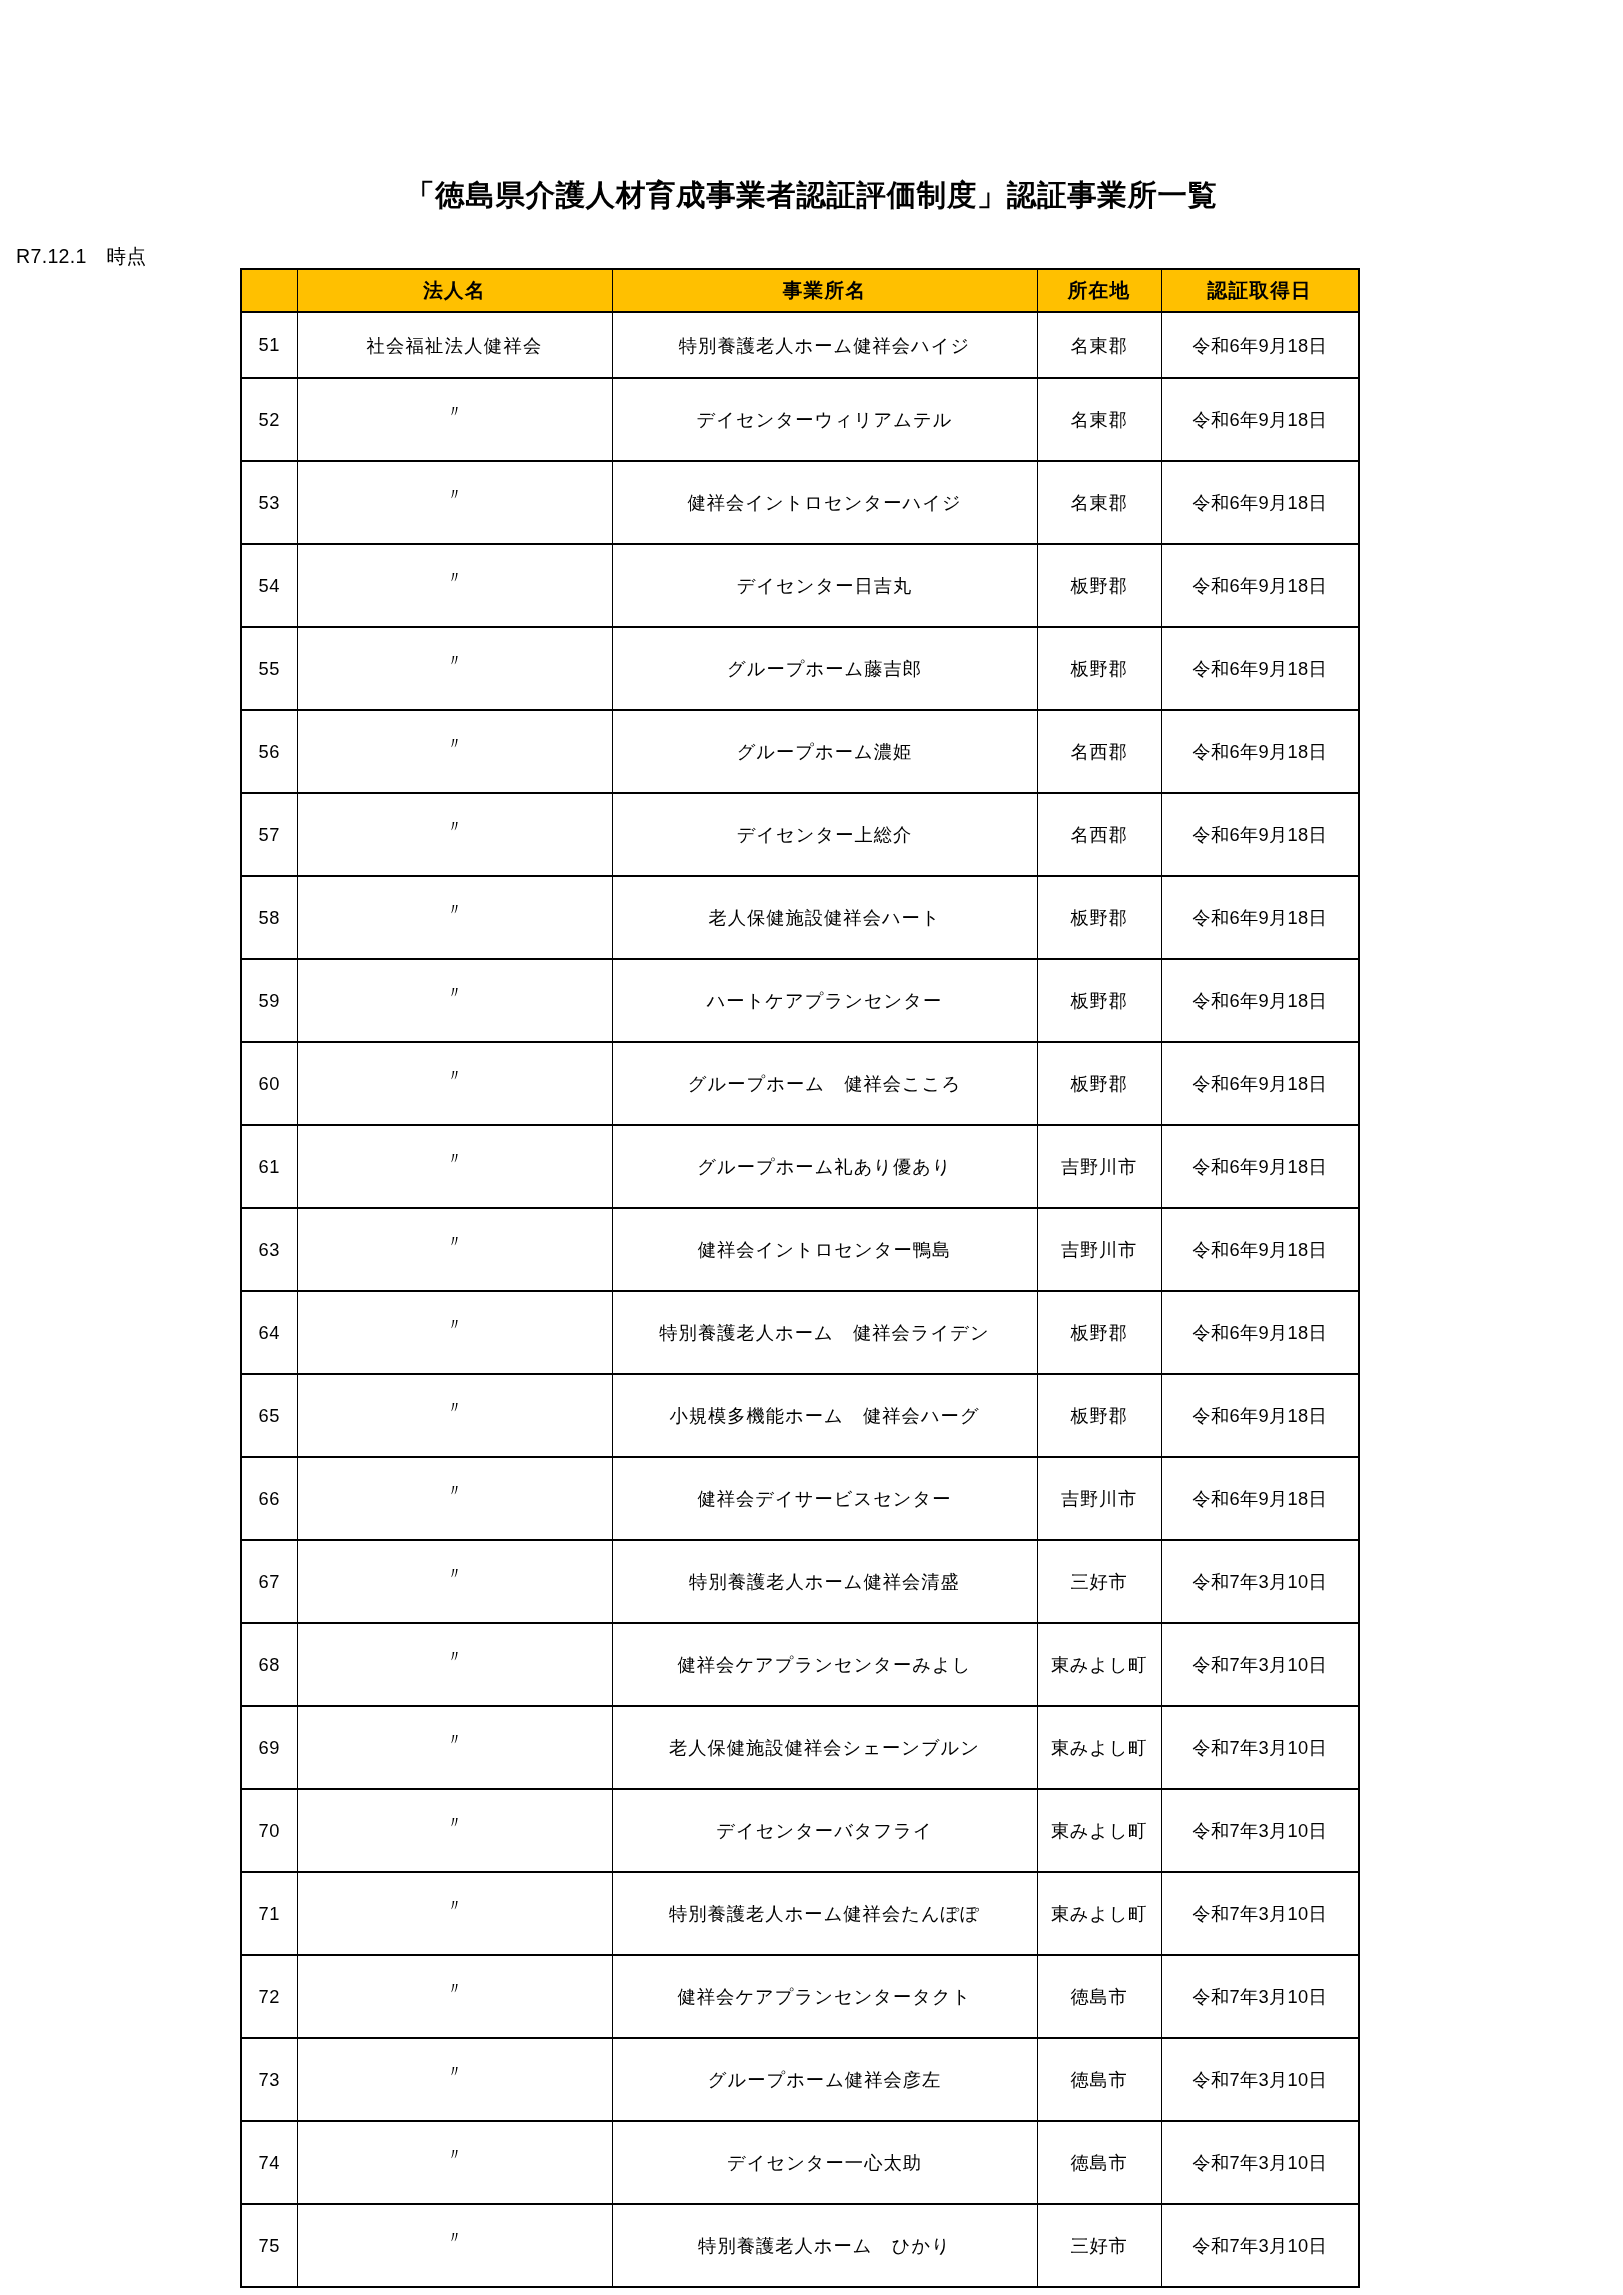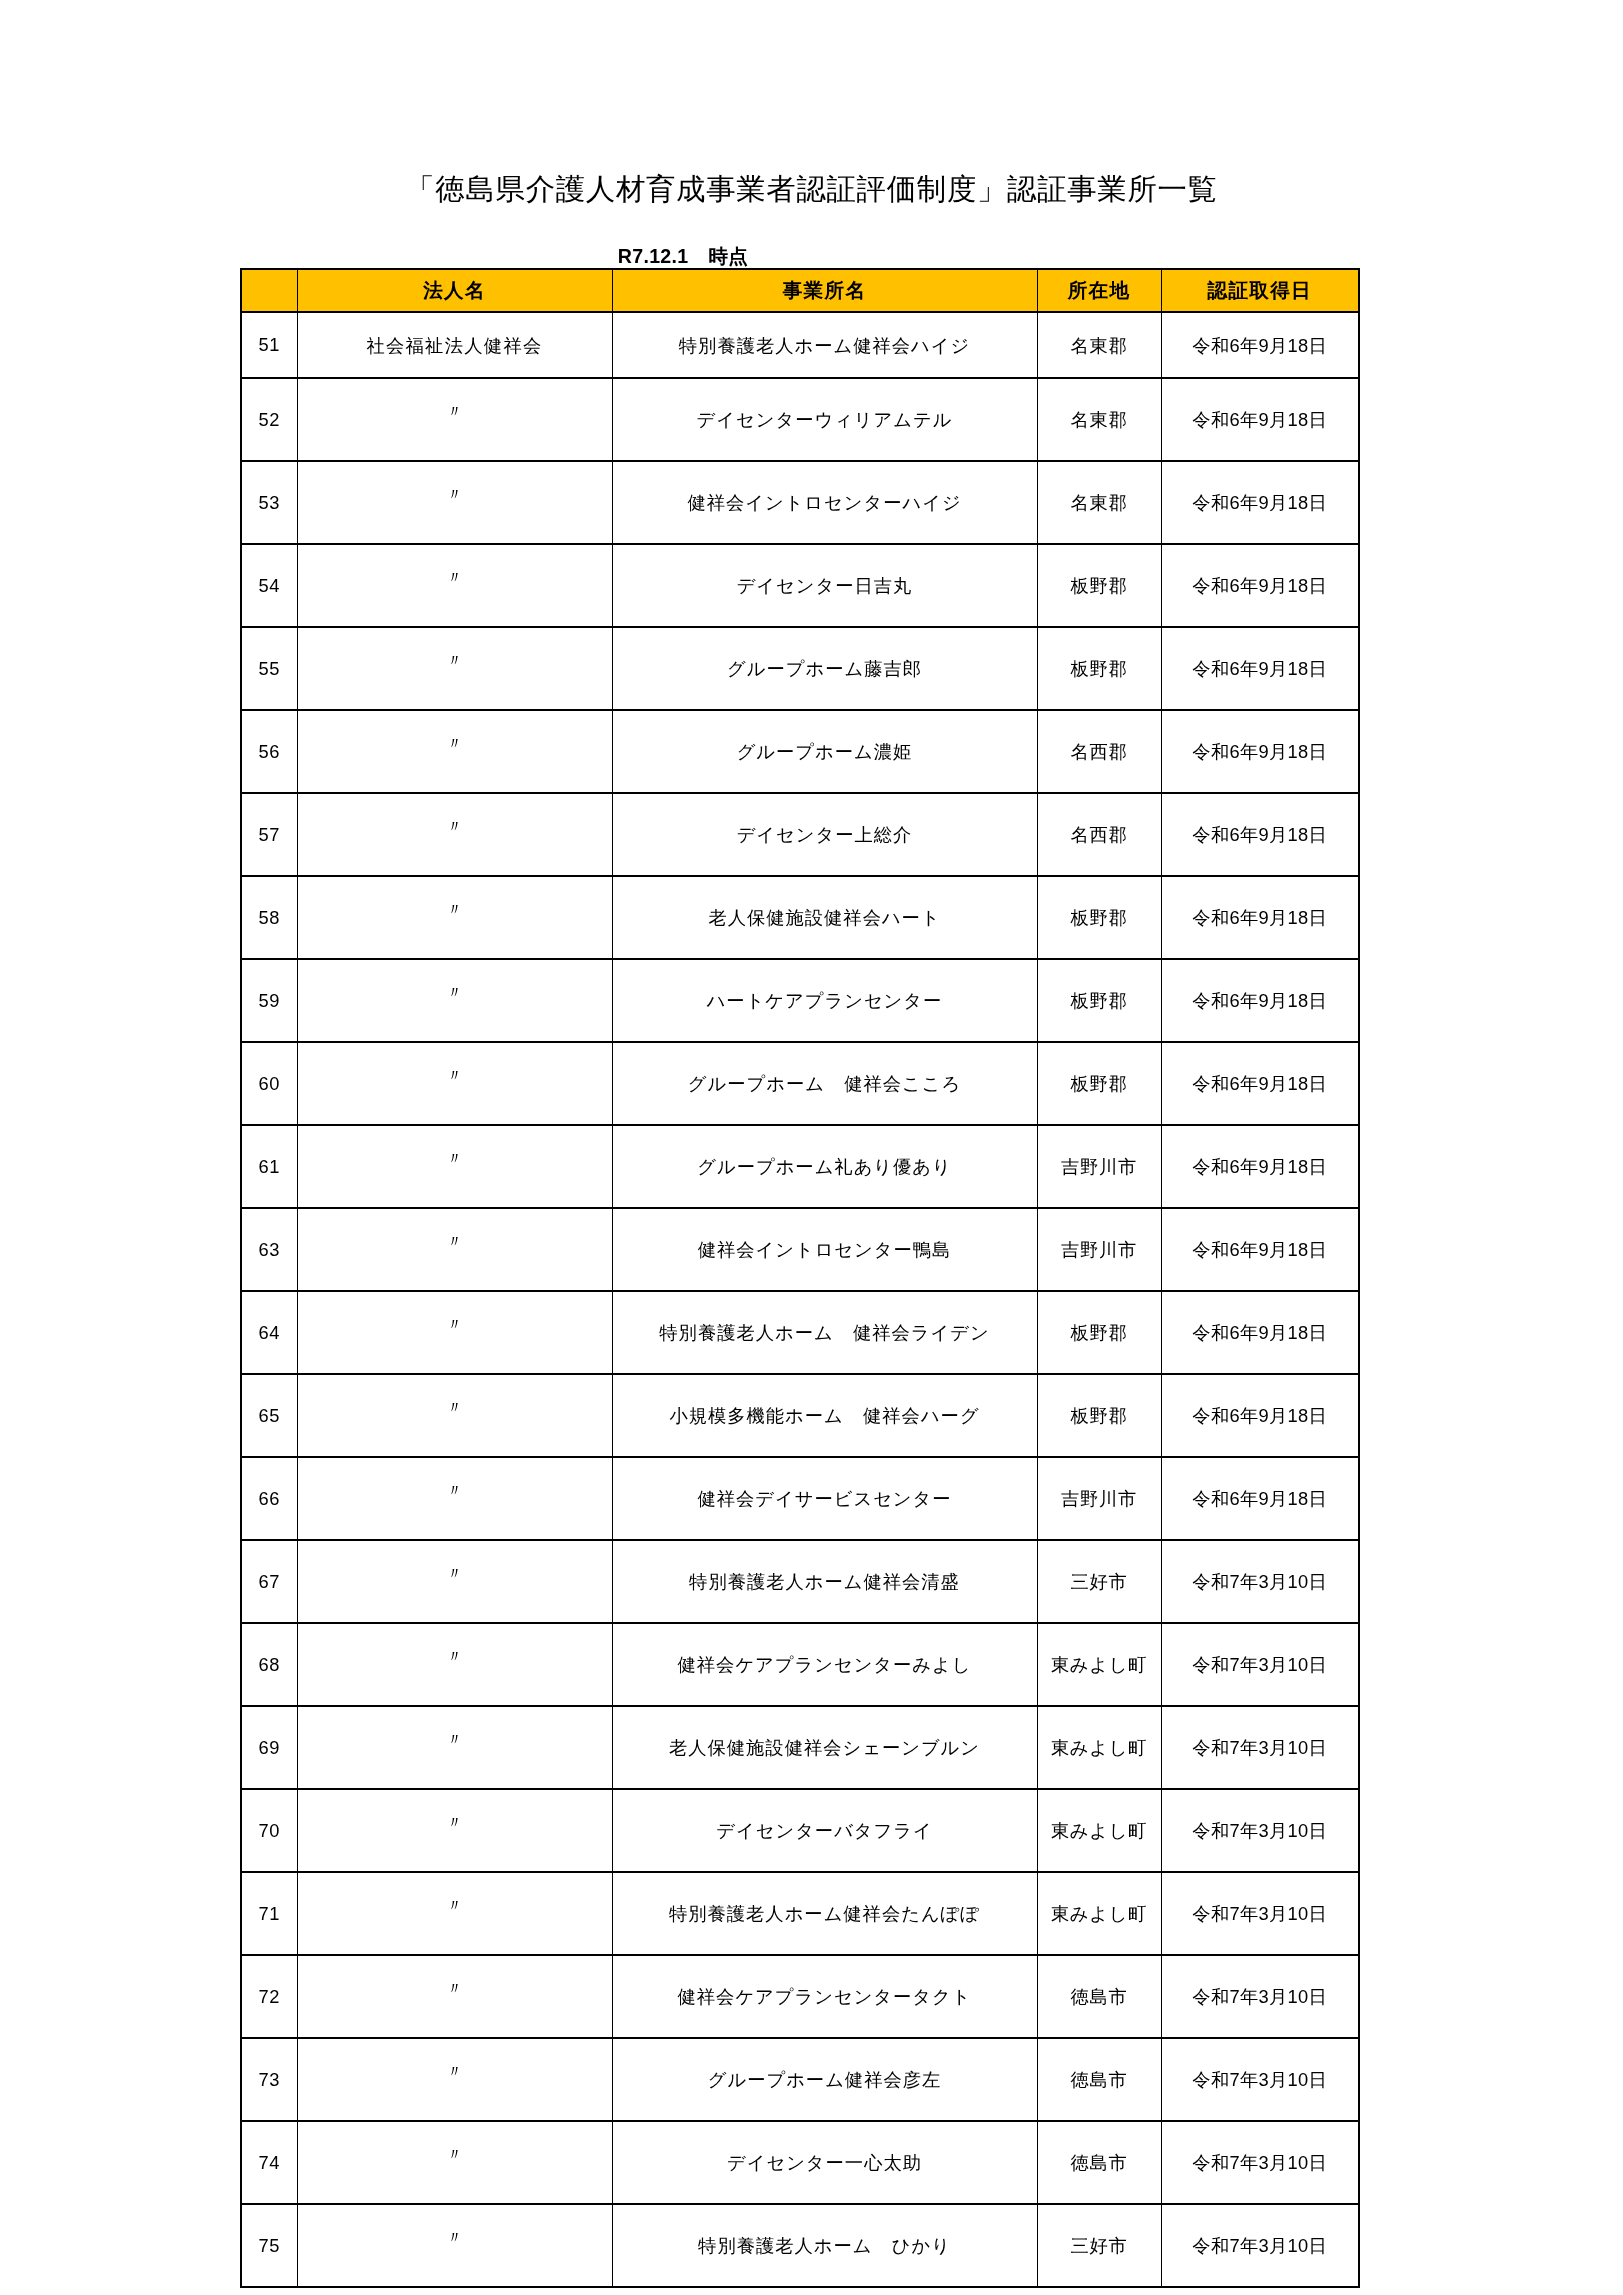--- a/index.html
+++ b/index.html
@@ -18,37 +18,37 @@
   .page {
     position: absolute;
     inset: 0;
     background: #ffffff;
   }
   
   .doc-title {
     position: absolute;
     left: 0;
     right: 0;
-    top: 171px;
+    top: 177px;
     text-align: center;
     font-size: 29.4px;
-    font-weight: normal;
+    font-weight: bold;
     letter-spacing: 0.7px;
     line-height: 1.2;
     white-space: nowrap;
   }
   
   .date-stamp {
     position: absolute;
     top: 243px;
-    left: 4px;
+    left: 16px;
     width: 1358px;
-    text-align: center;
+    text-align: left;
     font-size: 19.6px;
-    font-weight: bold;
+    font-weight: normal;
     letter-spacing: 0.3px;
   }
   
   .table-wrap {
     position: absolute;
     left: 240px;
     top: 268px;
     width: 1118px;
   }
   table.cert-table {

